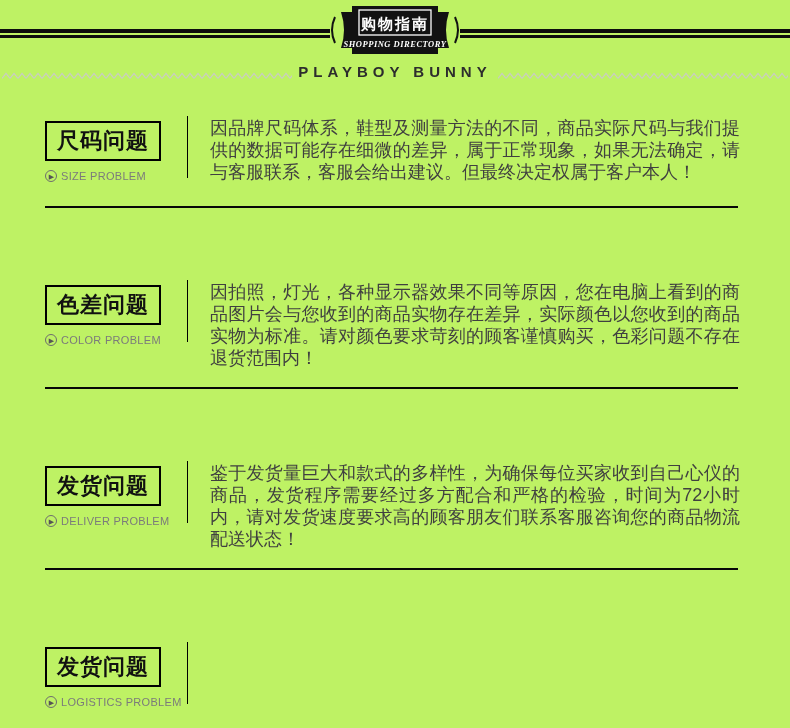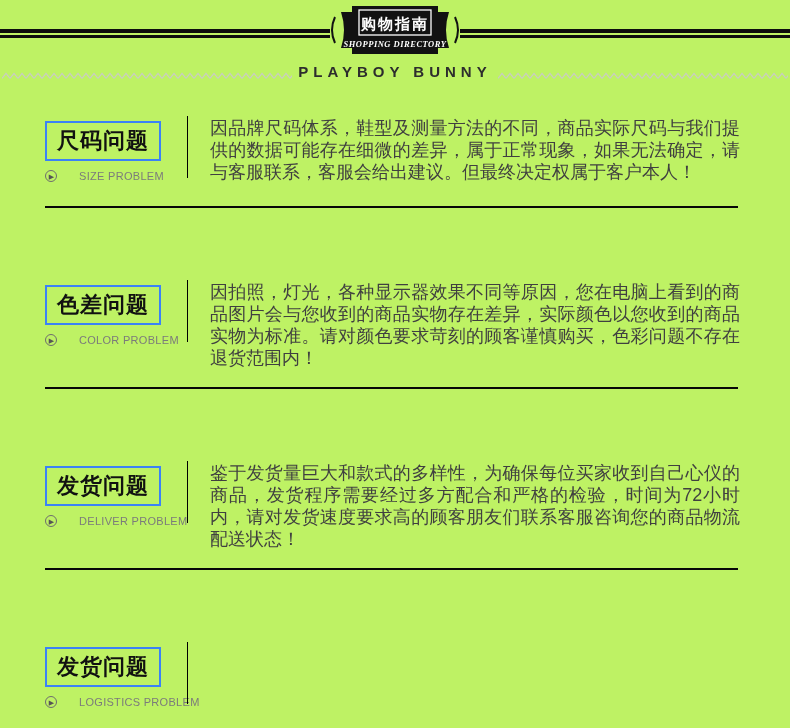--- a/index.html
+++ b/index.html
@@ -45,32 +45,31 @@
   .sections > .qa:first-child { margin-top: 30px; }
   .hdivider {
     height: 2px; background: #070707;
     margin: 18px 52px 0 45px;
   }
   .hdivider + .qa { margin-top: 72px; }
 
   .left-col { width: 132px; flex-shrink: 0; }
   .title-box {
     display: inline-block;
-    border: 2px solid #3b82f6;
+    border: 2px solid #000000;
     padding: 3px 10px;
     margin-top: 5px;
     font-size: 22px; font-weight: 600; letter-spacing: 1px;
     color: #111; white-space: nowrap;
   }
   .subtitle {
     margin-top: 9px;
     display: flex; align-items: flex-end;
     color: #7b7b7b; font-size: 11px; letter-spacing: 0.3px;
     white-space: nowrap;
-    gap: 18px;
   }
   .play-icon {
     display: inline-flex; align-items: center; justify-content: center;
     width: 12px; height: 12px; margin-right: 4px;
     border: 1px solid #6e6e6e; border-radius: 50%;
     box-sizing: border-box; flex-shrink: 0;
   }
   .play-glyph { font-size: 7px; line-height: 1; color: #555; transform: translateX(0.5px); }
 
   .vline {

